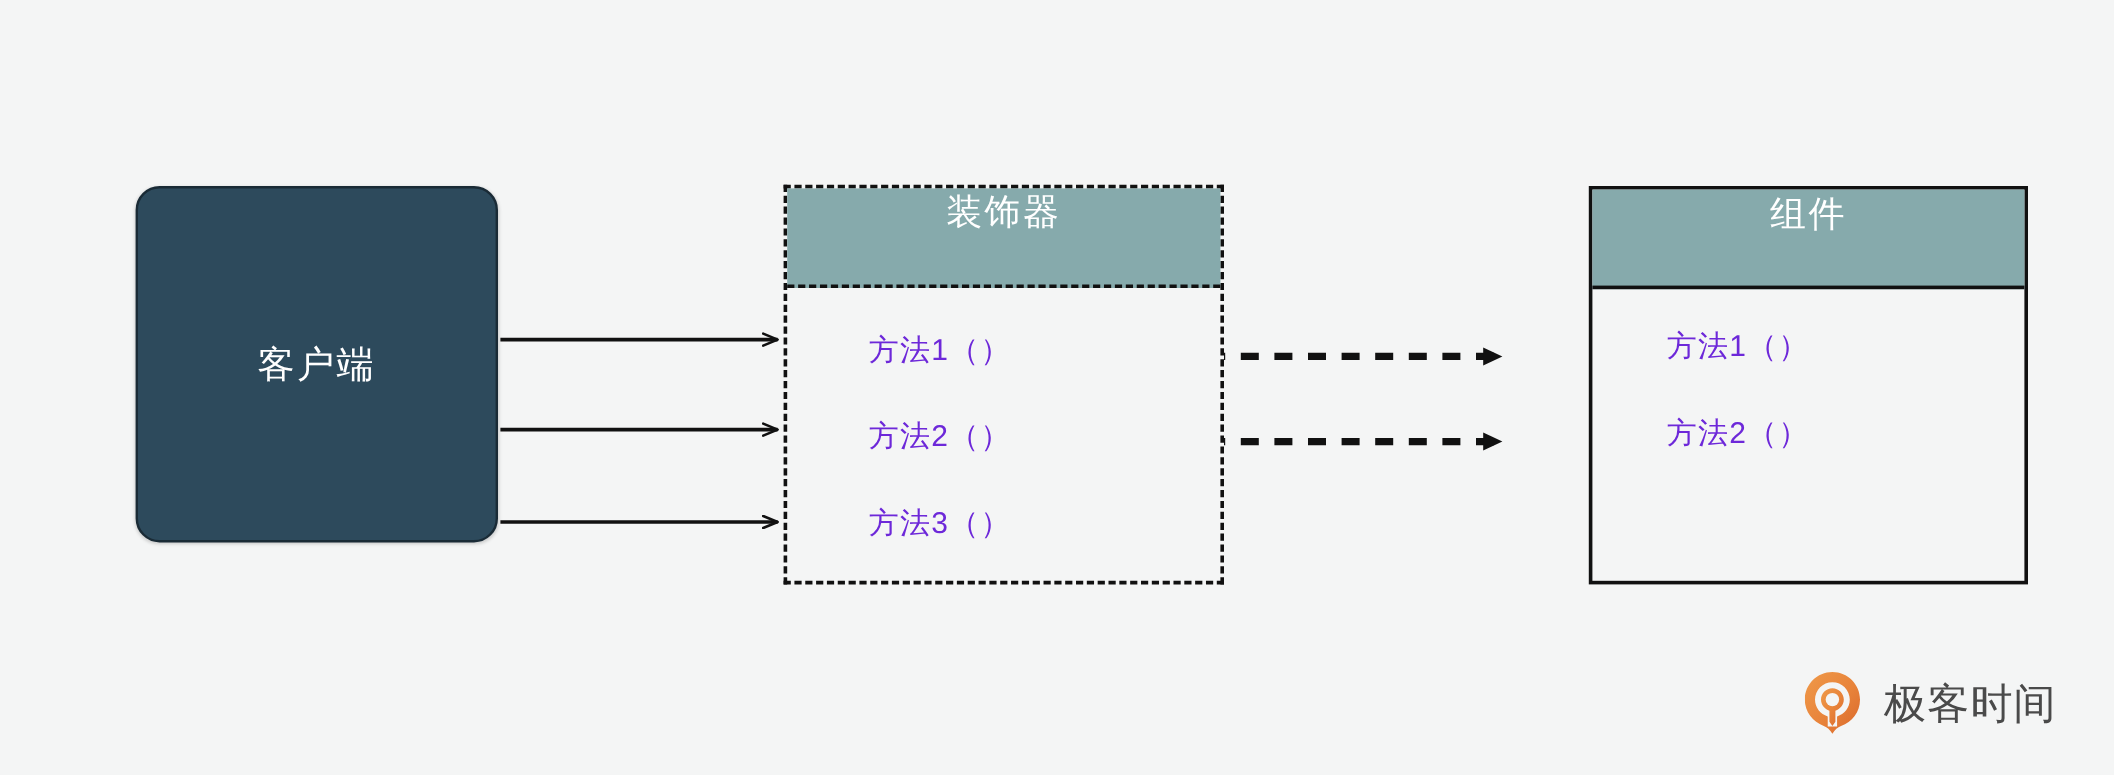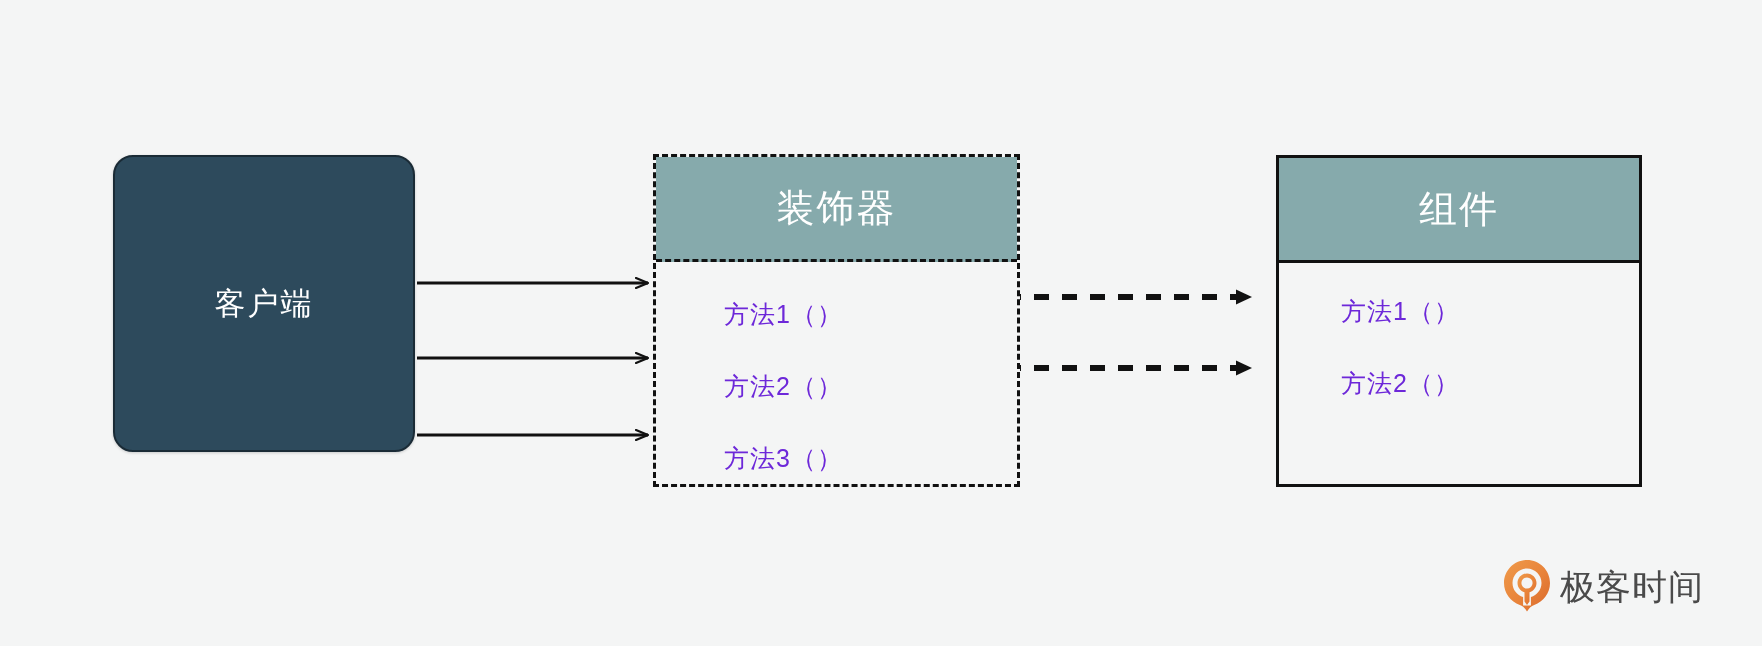--- a/index.html
+++ b/index.html
@@ -58,28 +58,28 @@
     box-sizing: border-box;
     background: #f4f5f5;
   }
   .uml-box.dashed {
     border: 3px dashed #111111;
   }
   .uml-box.solid {
     border: 3px solid #111111;
   }
   .uml-header {
-    height: 105px;
+    height: 83px;
     background: #86aaac;
     display: flex;
-    align-items: center;
+    align-items: flex-start;
     justify-content: center;
     box-sizing: border-box;
     color: #ffffff;
-    font-size: 38px;
+    font-size: 30px;
     letter-spacing: 2px;
     white-space: nowrap;
   }
   .uml-box.dashed .uml-header {
     border-bottom: 3px dashed #111111;
     margin: -0px;
   }
   .uml-box.solid .uml-header {
     border-bottom: 3px solid #111111;
   }
@@ -105,21 +105,21 @@
   .cmp-m1 { left: 62px;  top: 36px;  }
   .cmp-m2 { left: 62px;  top: 108px; }
 
   
   .logo {
     position: absolute;
     left: 1504px;
     top: 560px;
     display: flex;
     align-items: center;
-    gap: 10px;
+    gap: 20px;
   }
   .logo-mark {
     width: 46px;
     height: 52px;
     position: relative;
     flex: none;
   }
   .logo-text {
     font-size: 35px;
     color: #4a4a4a;
@@ -169,21 +169,21 @@
     <div class="uml-header">
       <span>装饰器</span>
     </div>
     <div class="uml-body" style="height:244px;">
       <span class="uml-method dec-m1">方法1（）</span>
       <span class="uml-method dec-m2">方法2（）</span>
       <span class="uml-method dec-m3">方法3（）</span>
     </div>
   </div>
 
-  <div class="uml-box solid" style="left:1276px; top:155px; width:366px; height:332px;">
+  <div class="uml-box solid" style="left:1324px; top:155px; width:366px; height:332px;">
     <div class="uml-header">
       <span>组件</span>
     </div>
     <div class="uml-body" style="height:243px;">
       <span class="uml-method cmp-m1">方法1（）</span>
       <span class="uml-method cmp-m2">方法2（）</span>
     </div>
   </div>
 
   <div class="logo">

